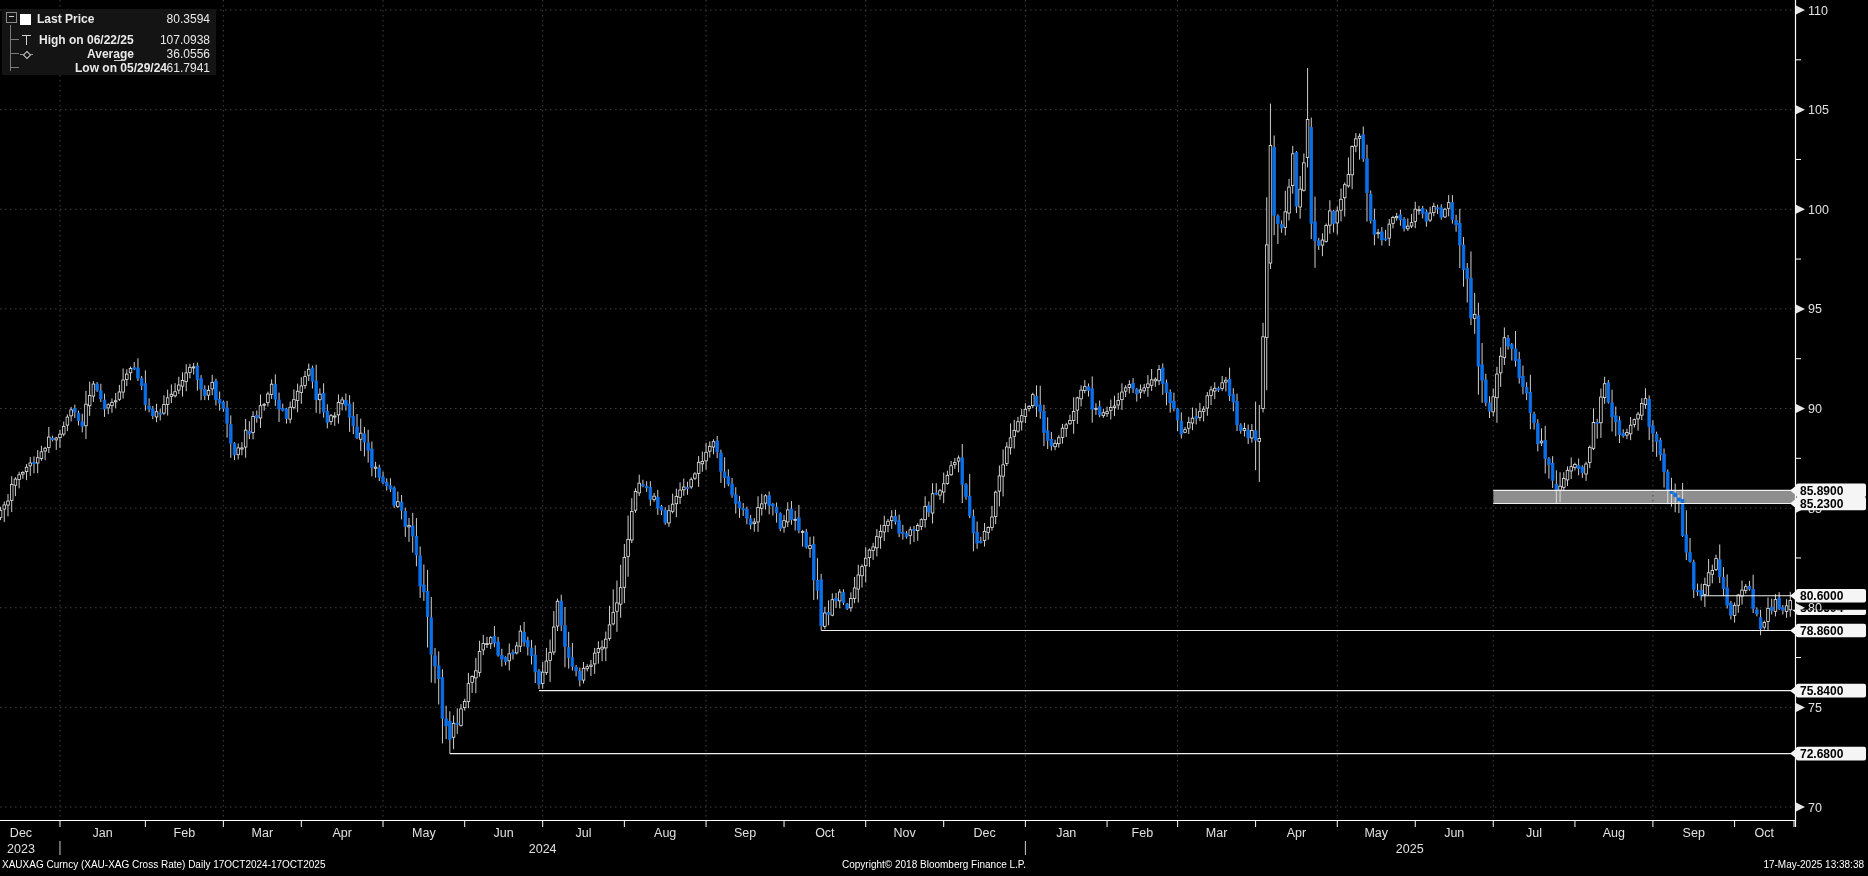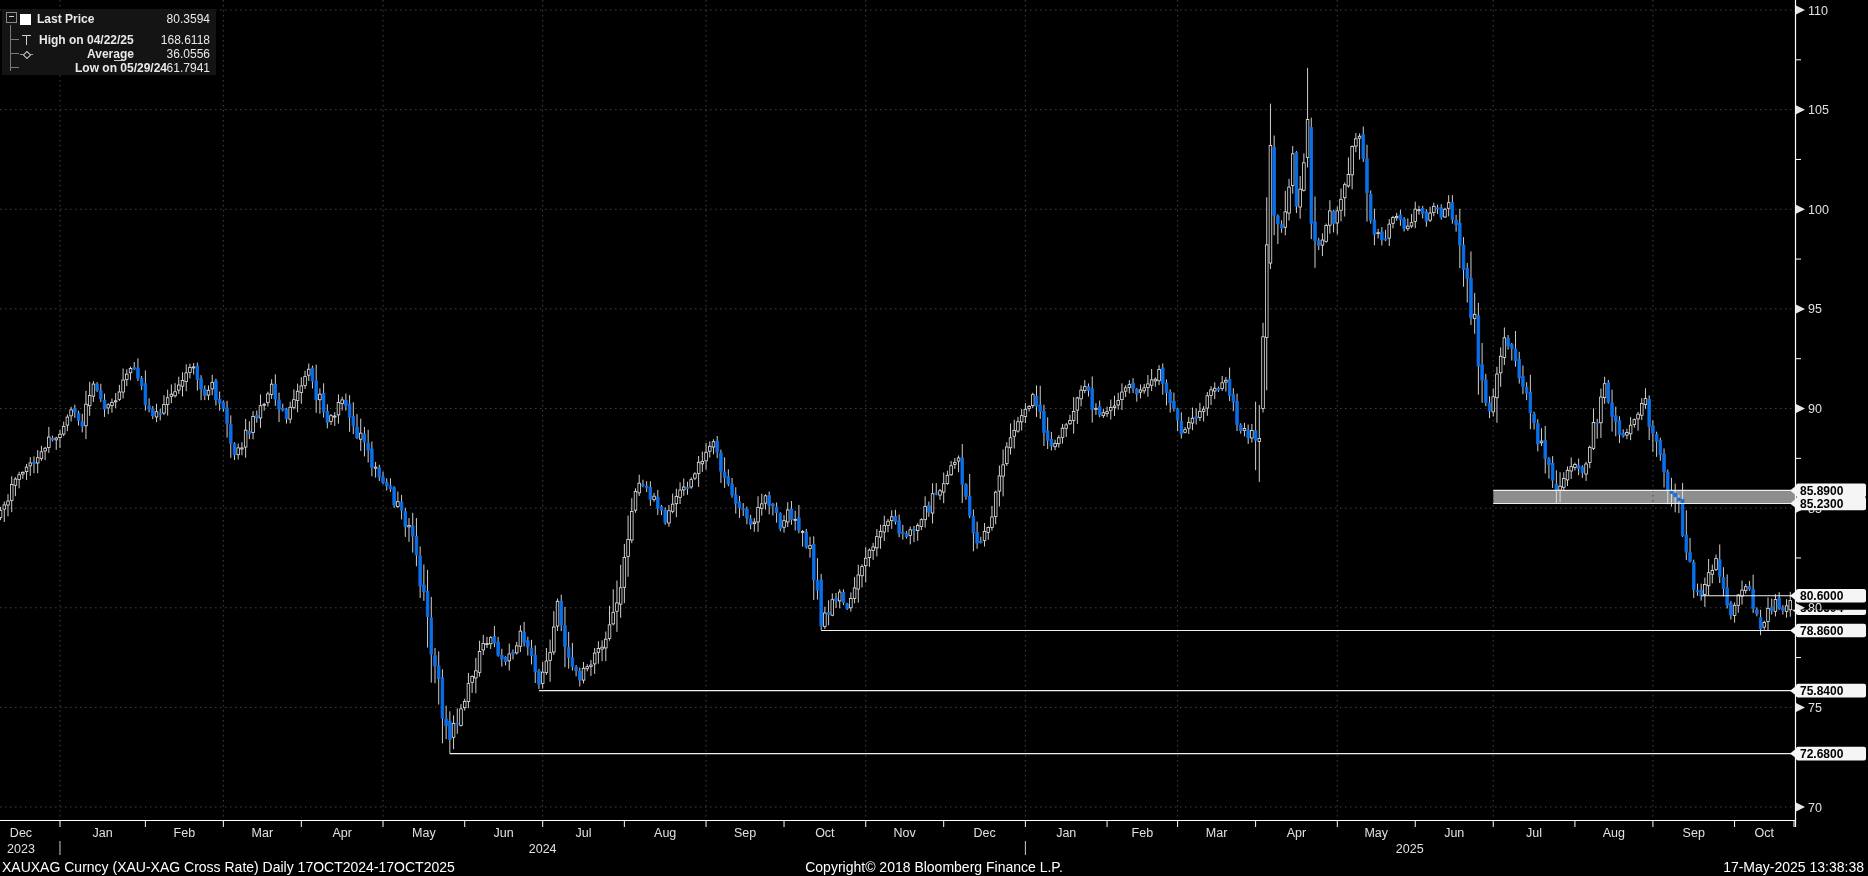--- a/index.html
+++ b/index.html
@@ -21,21 +21,21 @@
   .mk{position:relative;display:inline-block;width:13px;height:11px;}
   .mk-high::before{content:"";position:absolute;left:2px;right:2px;top:0;height:1px;background:#cfcfcf;}
   .mk-high::after{content:"";position:absolute;left:6px;top:0;bottom:1px;width:1px;background:#cfcfcf;}
   .mk-low::before{content:"";position:absolute;left:2px;right:2px;bottom:0;height:1px;background:#cfcfcf;}
   .mk-low::after{content:"";position:absolute;left:6px;top:1px;bottom:0;width:1px;background:#cfcfcf;}
   .mk-avg::before{content:"";position:absolute;left:0;right:0;top:5px;height:1px;background:#9a9a9a;}
   .mk-avg::after{content:"";position:absolute;left:4px;top:3px;width:4px;height:4px;border:1px solid #cfcfcf;
     background:#141414;transform:rotate(45deg);}
   
   .infobar{position:absolute;left:0;top:856px;width:1868px;height:20px;background:#000;color:#fff;
-    font-size:14px;}
+    font-size:10px;}
   .infobar .ib-left{position:absolute;left:2px;top:3px;white-space:nowrap;}
   .infobar .ib-center{position:absolute;left:50%;transform:translateX(-50%);top:3px;white-space:nowrap;}
   .infobar .ib-right{position:absolute;right:4px;top:3px;white-space:nowrap;}
 </style>
 </head>
 <body>
 
 <div id="stage">
 
   <svg id="plot" width="1868" height="856">
@@ -2158,22 +2158,22 @@
         <span class="minus"></span>
       </div>
 
     <div class="lrow" style="top:3px;left:18px;width:196px;">
       <span class="swatch"></span>
       <span class="llabel">Last Price</span>
       <span class="lval">80.3594</span>
     </div>
     <div class="lrow" style="top:24px;left:18px;width:196px;">
       <span class="mk mk-high"></span>
-      <span class="llabel">High on 04/22/25</span>
-      <span class="lval">168.6118</span>
+      <span class="llabel">High on 06/22/25</span>
+      <span class="lval">107.0938</span>
     </div>
     <div class="lrow" style="top:38px;left:18px;width:196px;gap:48px;">
       <span class="mk mk-avg"></span>
       <span class="llabel">Average</span>
       <span class="lval">36.0556</span>
     </div>
     <div class="lrow" style="top:52px;left:18px;width:196px;flex-direction:column;">
       <span class="mk mk-low"></span>
       <span class="llabel">Low on 05/29/24</span>
       <span class="lval">61.7941</span>

